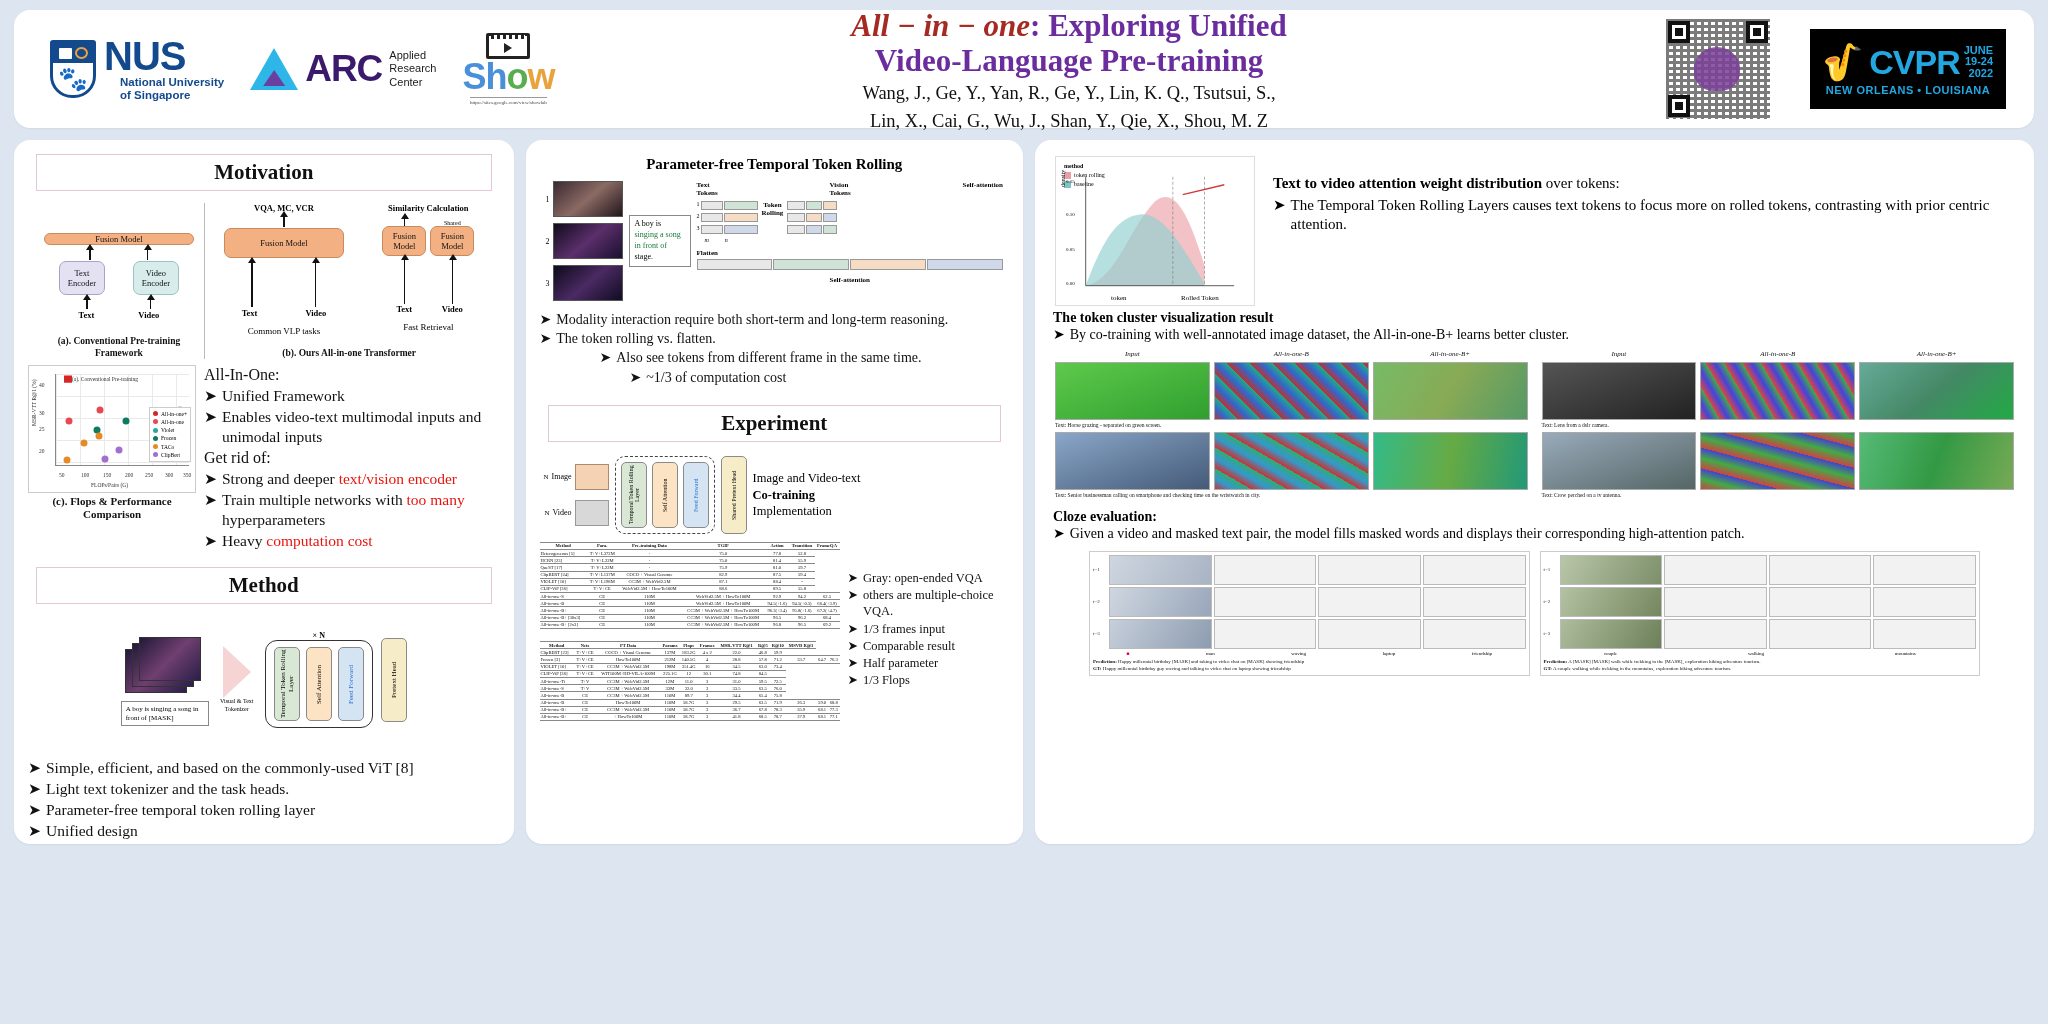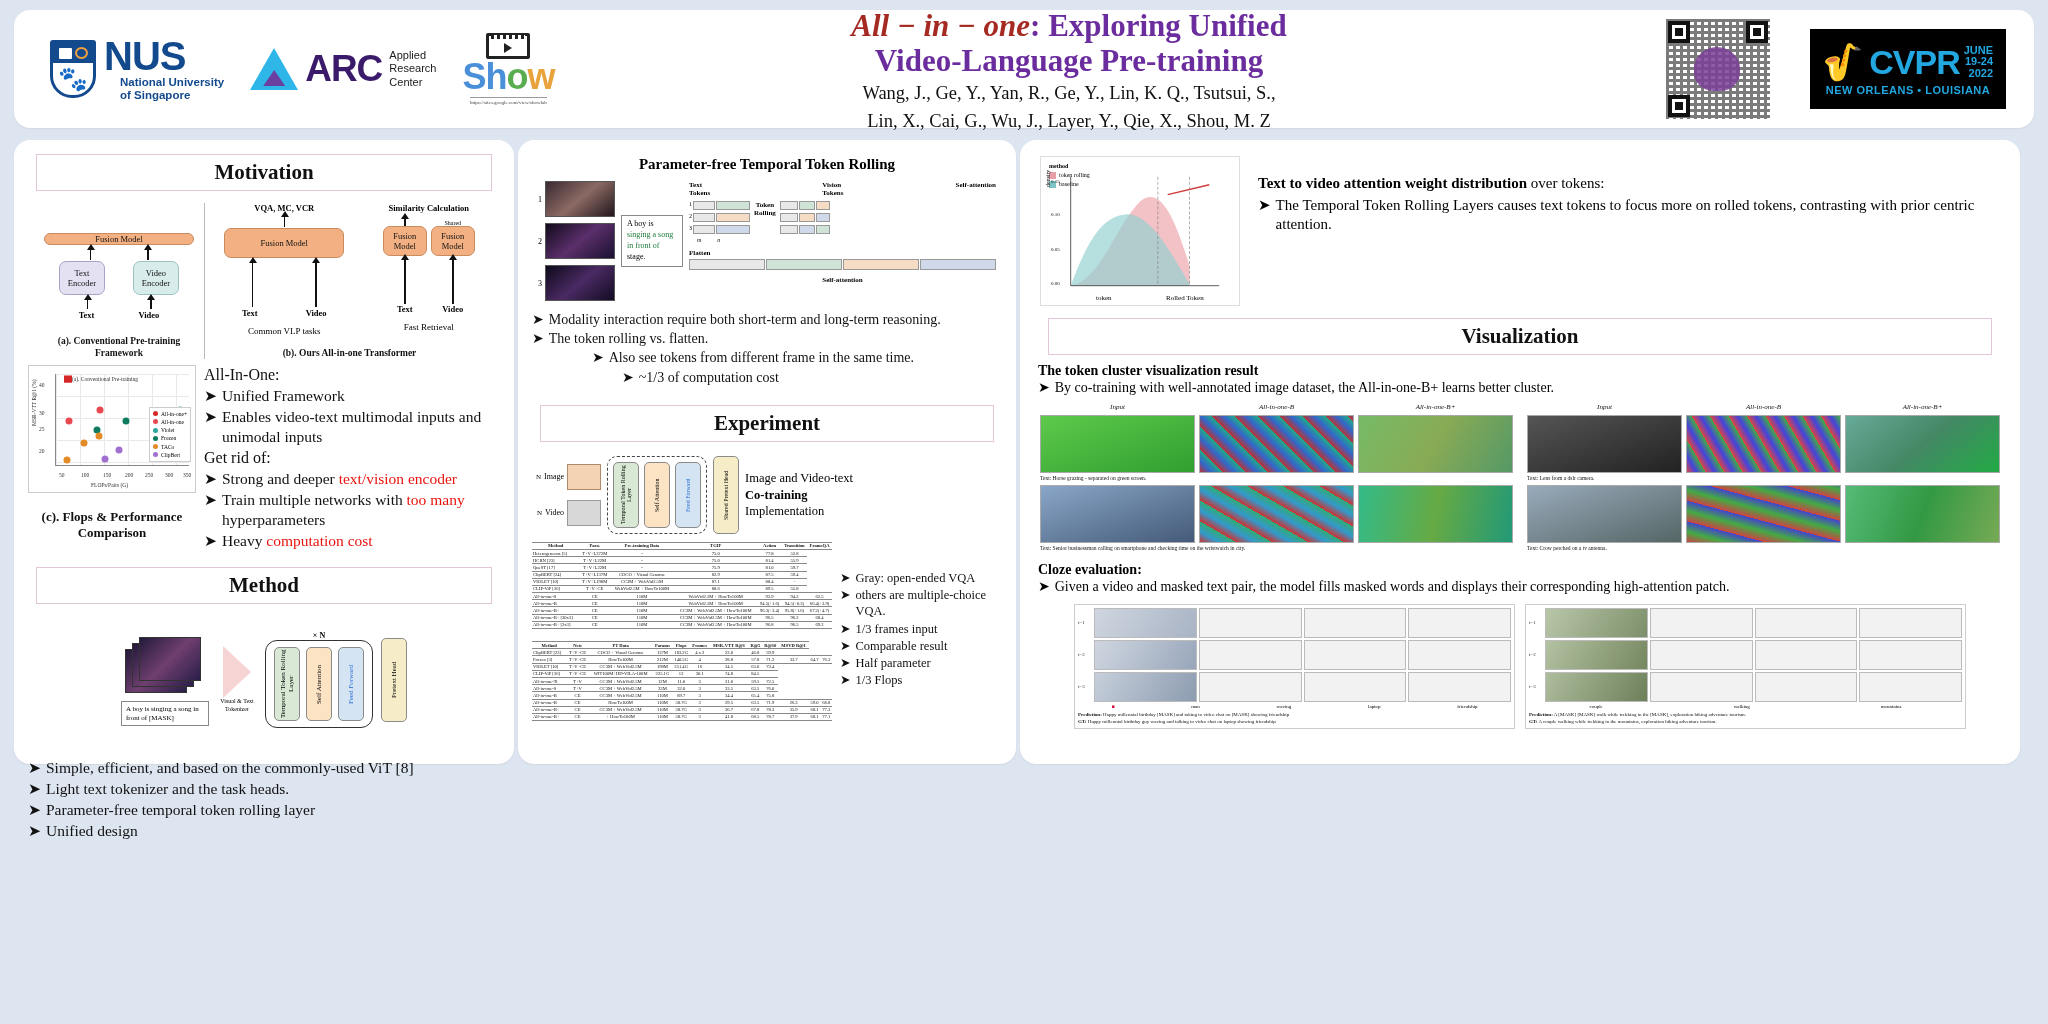--- a/index.html
+++ b/index.html
@@ -72,21 +72,21 @@
   .qr .eye { position:absolute; width:22px; height:22px; border:4px solid #111; background:#fff; }
   .qr .eye i { display:block; width:8px;height:8px;background:#111;margin:3px; }
   .cvpr { width: 196px; height: 80px; background:#000; display:flex; flex-direction:column; align-items:center; justify-content:center; }
   .cvpr-row { display:flex; align-items:center; gap:4px; }
   .cvpr-sax { font-size: 34px; color:#22a7e0; transform: rotate(-12deg); }
   .cvpr-word { font-family:"Liberation Sans",sans-serif; font-weight:bold; font-size:34px; color:#22a7e0; letter-spacing:-1px; }
   .cvpr-date { font-family:"Liberation Sans",sans-serif; font-weight:bold; font-size:11px; color:#22a7e0; line-height:1.05; text-align:right;}
   .cvpr-loc { font-family:"Liberation Sans",sans-serif; font-weight:bold; font-size:11px; color:#22a7e0; letter-spacing:.5px; margin-top:2px;}
 
   
-  .columns { display: flex; gap: 4px; height: 624px; }
+  .columns { display: flex; gap: 12px; height: 704px; }
   .col { background: #fff; border-radius: 16px; padding: 12px 14px; position: relative; box-shadow: 0 1px 2px rgba(0,0,0,.06); }
   .col1 { width: 500px; } .col2 { width: 498px; } .col3 { width: 1000px; }
 
   .sec-title {
     border: 1.5px solid #e3c7d8; background:#fff;
     text-align:center; font-weight:bold; font-size:21px; color:#111;
     padding: 5px 0; margin: 2px 8px 8px;
   }
 
   .bul { font-size: 15.5px; line-height: 1.3; color:#111; }
@@ -194,21 +194,21 @@
         <div class="show-url">https://sites.google.com/view/showlab</div>
       </div>
     </div>
 
     <div class="title-block">
       <div class="title-main">
         <span class="allinone">All − in − one</span><span>: Exploring Unified</span>
       </div>
       <div class="title-main">Video-Language Pre-training</div>
       <div class="authors">Wang, J., Ge, Y., Yan, R., Ge, Y., Lin, K. Q., Tsutsui, S.,</div>
-      <div class="authors">Lin, X., Cai, G., Wu, J., Layer, Y., Qie, X.,  Shou, M. Z</div>
+      <div class="authors">Lin, X., Cai, G., Wu, J., Shan, Y., Qie, X.,  Shou, M. Z</div>
     </div>
 
     <div class="header-right">
       <div class="qr">
         <div class="qr-noise"></div>
         <div class="cat"></div>
         <div class="eye" style="left:2px;top:2px">
             <i></i>
           </div>
         <div class="eye" style="right:2px;top:2px">
@@ -357,21 +357,21 @@
             <span class="ax-lbl" style="left:10px;top:60px">25</span>
             <span class="ax-lbl" style="left:10px;top:82px">20</span>
             <span class="ax-lbl" style="left:30px;bottom:14px">50</span>
             <span class="ax-lbl" style="left:52px;bottom:14px">100</span>
             <span class="ax-lbl" style="left:74px;bottom:14px">150</span>
             <span class="ax-lbl" style="left:96px;bottom:14px">200</span>
             <span class="ax-lbl" style="left:116px;bottom:14px">250</span>
             <span class="ax-lbl" style="left:136px;bottom:14px">300</span>
             <span class="ax-lbl" style="left:154px;bottom:14px">350</span>
           </div>
-          <div class="cap" style="font-size:13px;margin-top:16px;width:168px">(c). Flops &amp; Performance Comparison</div>
+          <div class="cap" style="font-size:11px;margin-top:2px;width:168px">(c). Flops &amp; Performance Comparison</div>
         </div>
 
         <div class="bul" style="flex:1">
           <div style="font-size:16px">All-In-One:</div>
           <div class="item">
               <span class="arrow">➤</span>
               <span>Unified Framework</span>
             </div>
           <div class="item">
               <span class="arrow">➤</span>
@@ -890,21 +890,20 @@
 
         <div style="flex:1;font-size:15px;line-height:1.3;padding-top:18px">
           <span style="font-weight:bold">Text to video attention weight distribution</span><span> over  tokens:</span>
           <div class="item" style="display:flex;gap:5px;margin-top:2px">
               <span>➤</span>
               <span>The Temporal Token Rolling Layers causes text tokens to focus more on rolled tokens, contrasting with prior centric attention.</span>
             </div>
         </div>
       </div>
 
-      <div class="sec-title" style="margin:8px 14px 8px">Visualization</div>
 
       <div style="font-size:14px;font-weight:bold;padding-left:4px">The token cluster visualization result</div>
       <div class="item" style="display:flex;gap:5px;font-size:14px;padding-left:4px;line-height:1.25">
           <span>➤</span>
           <span>By co-training with well-annotated image dataset, the All-in-one-B+  learns better cluster.</span>
         </div>
 
       <div style="display:flex;gap:14px;margin-top:6px;padding:0 6px">
         <div style="flex:1">
           <div style="display:grid;grid-template-columns:repeat(3,1fr);gap:4px">

